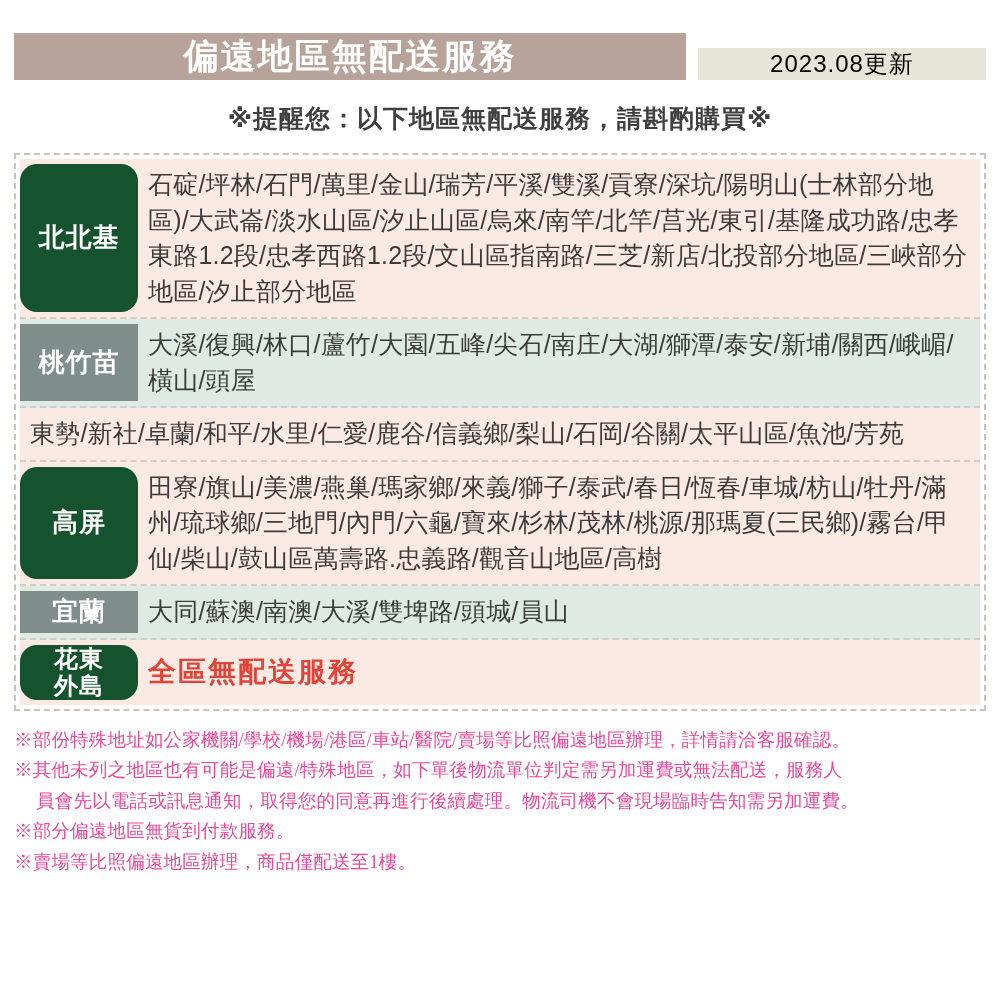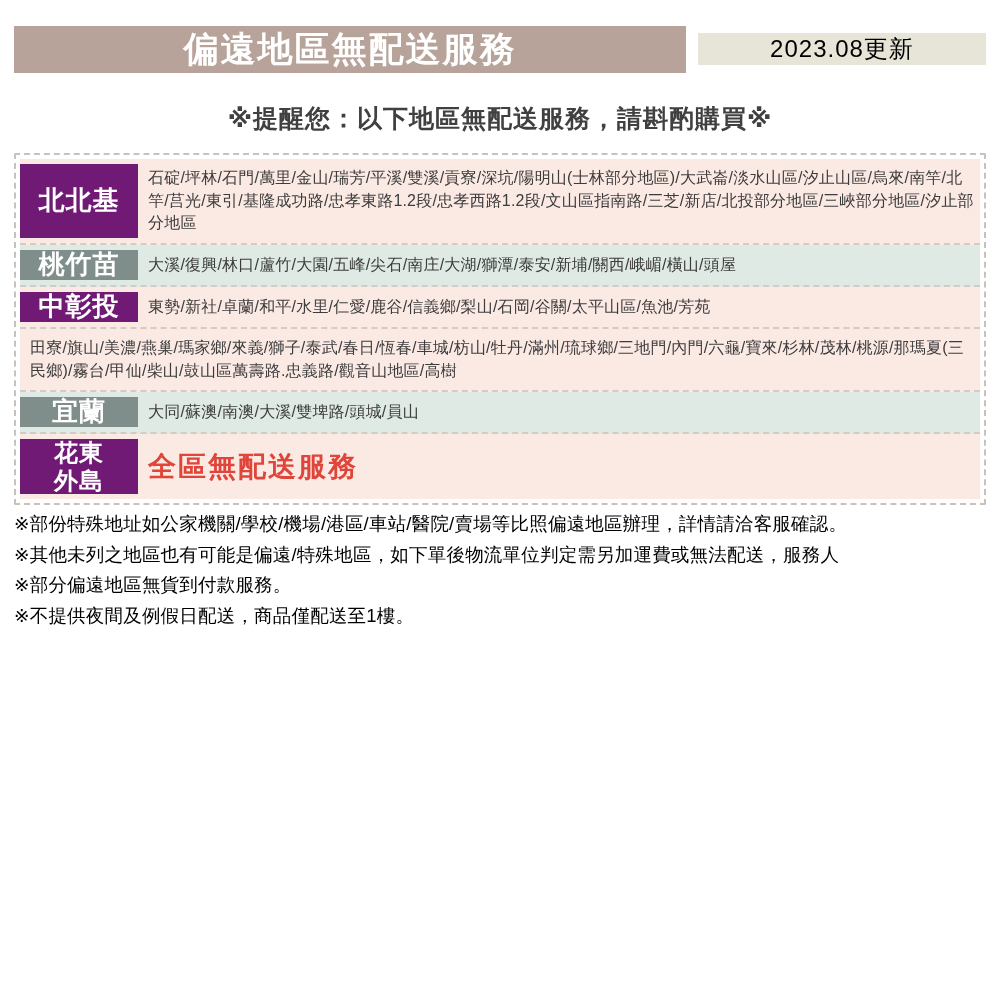--- a/index.html
+++ b/index.html
@@ -18,21 +18,21 @@
     width: 1000px;
     height: 1000px;
     position: relative;
     box-sizing: border-box;
     padding: 0 14px;
   }
 
   
   .header {
     display: flex;
-    align-items: center;
+    align-items: flex-end;
     margin-top: 18px;
     height: 62px;
   }
   .header-title {
     flex: 0 0 672px;
     background: #b8a39b;
     color: #ffffff;
     font-size: 35px;
     font-weight: bold;
     letter-spacing: 2px;
@@ -94,47 +94,48 @@
     line-height: 1.15;
   }
   .row-label.two-line {
     font-size: 24px;
   }
   .row-body {
     flex: 1 1 auto;
     display: flex;
     align-items: center;
     padding: 8px 6px 8px 10px;
-    font-size: 16px;
+    font-size: 25px;
     line-height: 1.42;
     letter-spacing: 0.2px;
     color: #3c3c3c;
     box-sizing: border-box;
   }
   .row-body.highlight {
     color: #e0453a;
     font-size: 28px;
     font-weight: bold;
     letter-spacing: 2px;
   }
 
   
   .tint-pink   { background: #fbe9e4; }
   .tint-green  { background: #dfeae4; }
 
-  .label-brown { background: #701a75; }
+  .label-brown { background: #14532d; border-radius: 17px; }
   .label-grey  { background: #7f8e8a; }
 
   
   .notes {
-    margin-top: 4px;
+    margin-top: 14px;
     font-size: 18.5px;
     line-height: 1.65;
-    color: #000000;
+    color: #ec4899;
     letter-spacing: 0.2px;
+    font-family: Liberation Serif, serif;
   }
   .note-line {
     white-space: nowrap;
   }
   .note-indent {
     padding-left: 22px;
     white-space: nowrap;
   }
 </style>
 </head>
@@ -156,26 +157,26 @@
       <div class="row-label label-brown">北北基</div>
       <div class="row-body">石碇/坪林/石門/萬里/金山/瑞芳/平溪/雙溪/貢寮/深坑/陽明山(士林部分地區)/大武崙/淡水山區/汐止山區/烏來/南竿/北竿/莒光/東引/基隆成功路/忠孝東路1.2段/忠孝西路1.2段/文山區指南路/三芝/新店/北投部分地區/三峽部分地區/汐止部分地區</div>
     </div>
 
     <div class="row tint-green">
       <div class="row-label label-grey">桃竹苗</div>
       <div class="row-body">大溪/復興/林口/蘆竹/大園/五峰/尖石/南庄/大湖/獅潭/泰安/新埔/關西/峨嵋/橫山/頭屋</div>
     </div>
 
     <div class="row tint-pink">
-      <div class="row-label label-brown">中彰投</div>
       <div class="row-body">東勢/新社/卓蘭/和平/水里/仁愛/鹿谷/信義鄉/梨山/石岡/谷關/太平山區/魚池/芳苑</div>
     </div>
 
 
     <div class="row tint-pink">
+      <div class="row-label label-brown">高屏</div>
       <div class="row-body">田寮/旗山/美濃/燕巢/瑪家鄉/來義/獅子/泰武/春日/恆春/車城/枋山/牡丹/滿州/琉球鄉/三地門/內門/六龜/寶來/杉林/茂林/桃源/那瑪夏(三民鄉)/霧台/甲仙/柴山/鼓山區萬壽路.忠義路/觀音山地區/高樹</div>
     </div>
 
     <div class="row tint-green">
       <div class="row-label label-grey">宜蘭</div>
       <div class="row-body">大同/蘇澳/南澳/大溪/雙埤路/頭城/員山</div>
     </div>
 
     <div class="row tint-pink">
       <div class="row-label label-brown two-line">
@@ -185,17 +186,18 @@
         </span>
       </div>
       <div class="row-body highlight">全區無配送服務</div>
     </div>
 
   </div>
 
   <div class="notes">
     <div class="note-line">※部份特殊地址如公家機關/學校/機場/港區/車站/醫院/賣場等比照偏遠地區辦理，詳情請洽客服確認。</div>
     <div class="note-line">※其他未列之地區也有可能是偏遠/特殊地區，如下單後物流單位判定需另加運費或無法配送，服務人</div>
+    <div class="note-indent">員會先以電話或訊息通知，取得您的同意再進行後續處理。物流司機不會現場臨時告知需另加運費。</div>
     <div class="note-line">※部分偏遠地區無貨到付款服務。</div>
-    <div class="note-line">※不提供夜間及例假日配送，商品僅配送至1樓。</div>
+    <div class="note-line">※賣場等比照偏遠地區辦理，商品僅配送至1樓。</div>
   </div>
 
 </div>
 
 </body></html>

